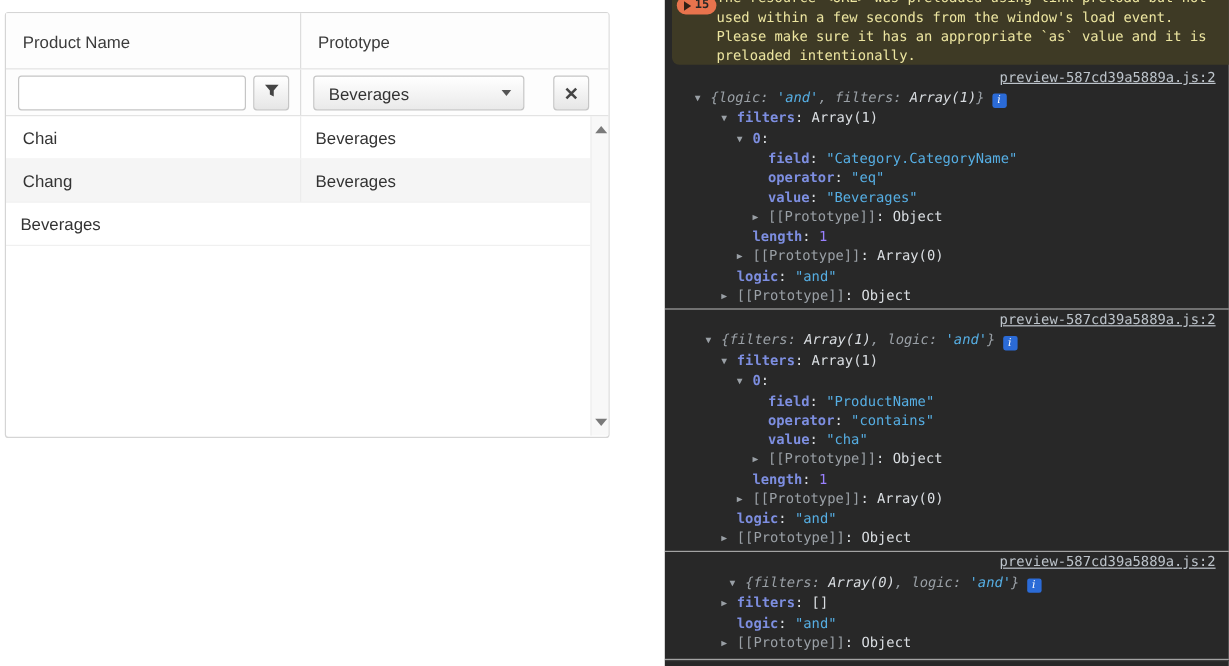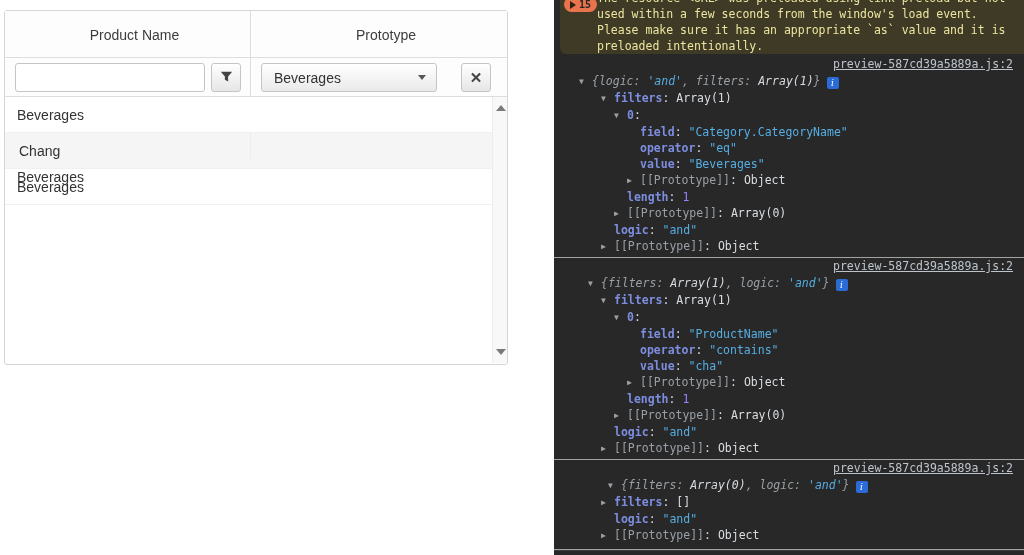--- a/index.html
+++ b/index.html
@@ -3,21 +3,21 @@
 <meta charset="utf-8">
 <style>
   * { margin:0; padding:0; box-sizing:border-box; }
   html,body { width:1024px; height:555px; background:#fff; overflow:hidden;
               font-family:"Liberation Sans", sans-serif; }
   .stage { position:relative; width:1024px; height:555px; }
 
   
   .grid { position:absolute; left:4px; top:10px; width:504px; height:355px;
           background:#fff; border:1px solid #d5d5d5; border-radius:3px; color:#333; }
-  .g-header { display:flex; height:47px; border-bottom:1px solid #ddd; background:#fdfdfd;text-align:center; }
+  .g-header { display:flex; height:47px; border-bottom:1px solid #ddd; background:#fdfdfd; }
   .g-hcell { font-size:14px; color:#3c3c3c; padding:16px 0 0 14px; }
   .g-hcell.c1 { width:246px; border-right:1px solid #ddd; }
   .g-hcell.c2 { flex:1; }
 
   .g-filter { display:flex; height:39px; border-bottom:1px solid #ddd; background:#fdfdfd; position:relative; }
   .f-c1 { width:246px; border-right:1px solid #ddd; position:relative; }
   .f-c2 { flex:1; position:relative; }
   .f-input { position:absolute; left:10px; top:5px; width:190px; height:29px;
              border:1px solid #c5c5c5; border-radius:3px; background:#fff; font-size:13px; padding:0 8px; outline:none; }
   .btn { position:absolute; top:5px; width:30px; height:29px; border:1px solid #c5c5c5; border-radius:3px;
@@ -26,21 +26,21 @@
   .f-clear  { right:16px; font-size:15px; font-weight:bold; color:#444; }
   .dropdown { position:absolute; left:10px; top:5px; width:176px; height:29px; border:1px solid #c5c5c5; border-radius:3px;
               background:linear-gradient(#ffffff,#eaeaea); display:flex; align-items:center; padding:0 10px 0 12px; cursor:pointer; }
   .dd-label { font-size:14px; color:#333; flex:1; }
   .dd-caret { width:0; height:0; border-left:4px solid transparent; border-right:4px solid transparent;
               border-top:5px solid #555; }
 
   .g-body { position:relative; height:266px; }
   .g-rows { width:487px; }
   .g-row { display:flex; height:36px; border-bottom:1px solid #f0f0f0; background:#fff; }
-  .g-row.alt { background:#f5f5f5;flex-direction:column; }
+  .g-row.alt { background:#f5f5f5; }
   .g-cell { font-size:14px; color:#333; padding:10px 0 0 14px; }
   .g-cell.c1 { width:246px; border-right:1px solid #ececec; }
   .g-cell.c2 { flex:1; padding-left:12px; }
 
   .vscroll { position:absolute; right:0; top:0; width:15px; height:266px; background:#f8f8f8; border-left:1px solid #ededed; }
   .sb-up, .sb-down { position:absolute; left:3px; width:0; height:0; cursor:pointer;
                      border-left:5px solid transparent; border-right:5px solid transparent; }
   .sb-up   { top:8px;    border-bottom:6px solid #7a7a7a; }
   .sb-down { bottom:8px; border-top:6px solid #7a7a7a; }
 
@@ -105,20 +105,21 @@
           <span class="dd-label">Beverages</span>
           <span class="dd-caret"></span>
         </div>
         <div class="btn f-clear">✕</div>
       </div>
     </div>
 
     <div class="g-body">
       <div class="g-rows">
         <div class="g-row">
+          <div class="g-cell c1">Chai</div>
           <div class="g-cell c2">Beverages</div>
         </div>
         <div class="g-row alt">
           <div class="g-cell c1">Chang</div>
           <div class="g-cell c2">Beverages</div>
         </div>
         <div class="g-row">
           <div class="g-cell c2">Beverages</div>
         </div>
       </div>

